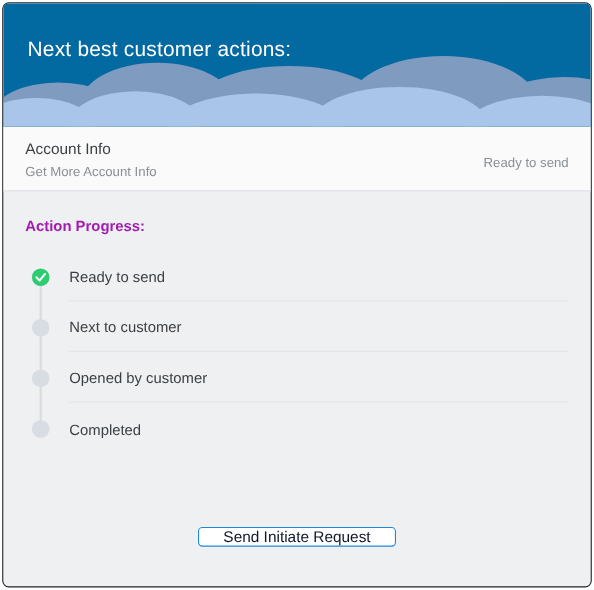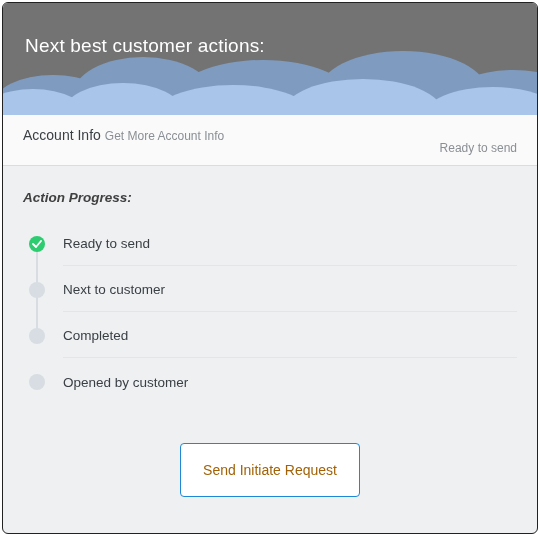--- a/index.html
+++ b/index.html
@@ -11,21 +11,21 @@
     border: 1px solid #222;
     border-radius: 6px;
     overflow: hidden;
     background: #eef0f2;
     display: flex;
     flex-direction: column;
   }
   .header {
     position: relative;
     height: 112px;
-    background: #737373;
+    background: #0369a1;
     overflow: hidden;
   }
   .header-title {
     position: relative;
     z-index: 2;
     color: #fff;
     font-weight: 300;
     font-size: 19px;
     padding: 32px 22px 0 22px;
     letter-spacing: 0.2px;
@@ -37,37 +37,36 @@
     z-index: 1;
   }
   .info-bar {
     background: #fafafa;
     border-bottom: 1px solid #d7dde2;
     padding: 12px 20px 10px 20px;
     display: flex;
     justify-content: space-between;
     align-items: flex-start;
   }
-  .info-left { display: flex; flex-direction: row; gap: 4px; }
+  .info-left { display: flex; flex-direction: column; gap: 4px; }
   .info-title { font-size: 14px; color: #3a3f44; font-weight: 400; }
   .info-sub { font-size: 12px; color: #8a8f94; margin-top: 2px; }
   .back-link { font-size: 12px; color: #1e88d6; text-decoration: none; margin-top: 2px; cursor: pointer; }
   .status-text { font-size: 12px; color: #8a8f94; margin-top: 14px; }
   .body {
     flex: 1;
     padding: 24px 20px 20px 20px;
     display: flex;
     flex-direction: column;
   }
   .section-title {
     font-size: 13.5px;
     font-weight: 700;
-    color: #404040;
+    color: #a21caf;
     margin-bottom: 16px;
-    font-style: italic;
   }
   .steps {
     position: relative;
     margin-left: 6px;
   }
   .step {
     position: relative;
     display: flex;
     align-items: center;
     min-height: 46px;
@@ -109,23 +108,23 @@
   .action-area {
     margin-top: auto;
     display: flex;
     justify-content: center;
     padding-bottom: 16px;
     padding-top: 20px;
   }
   .primary-btn {
     border: 1px solid #1e88d6;
     background: #fff;
-    color: #a16207;
+    color: #0f172a;
     font-size: 14px;
-    padding: 18px 22px;
+    padding: 0 22px;
     border-radius: 4px;
     cursor: pointer;
   }
 </style>
 </head>
 <body>
 
 <div class="card">
 
   <div class="header">
@@ -172,28 +171,28 @@
       </div>
 
       <div class="step">
         <div class="dot"></div>
         <div class="connector"></div>
         <div class="step-label">Next to customer</div>
       </div>
 
       <div class="step">
         <div class="dot"></div>
-
-        <div class="step-label">Completed</div>
+        <div class="connector"></div>
+        <div class="step-label">Opened by customer</div>
       </div>
 
       <div class="step">
         <div class="dot"></div>
-        <div class="connector"></div>
-        <div class="step-label">Opened by customer</div>
+
+        <div class="step-label">Completed</div>
       </div>
 
     </div>
 
     <div class="action-area">
       <button class="primary-btn">Send Initiate Request</button>
     </div>
   </div>
 
 </div>

